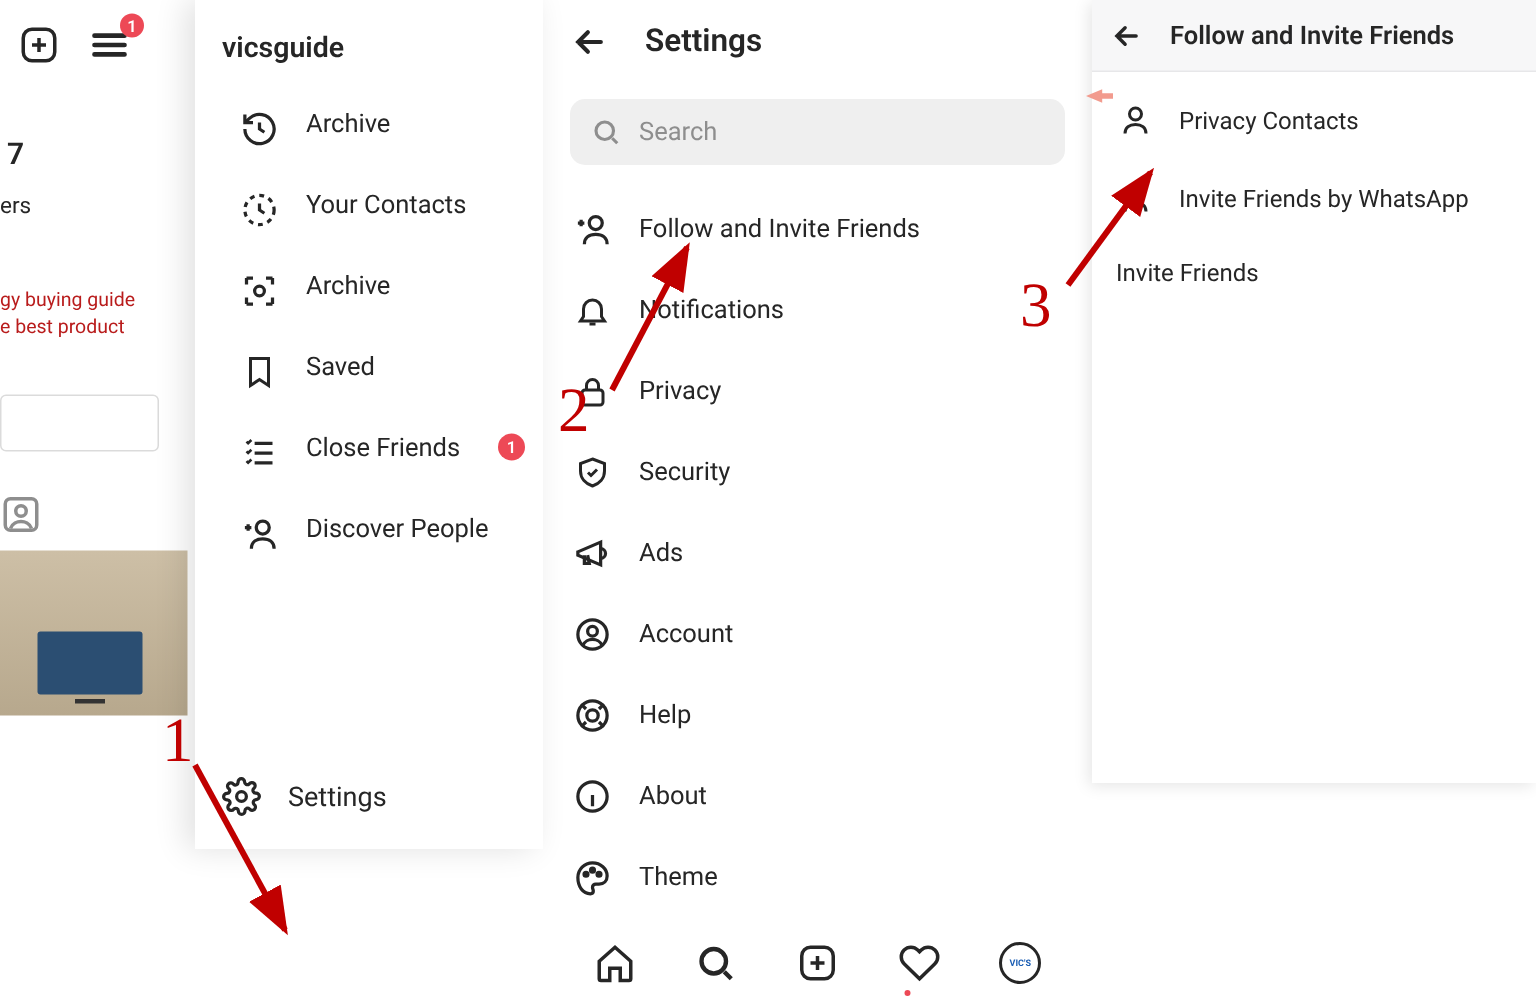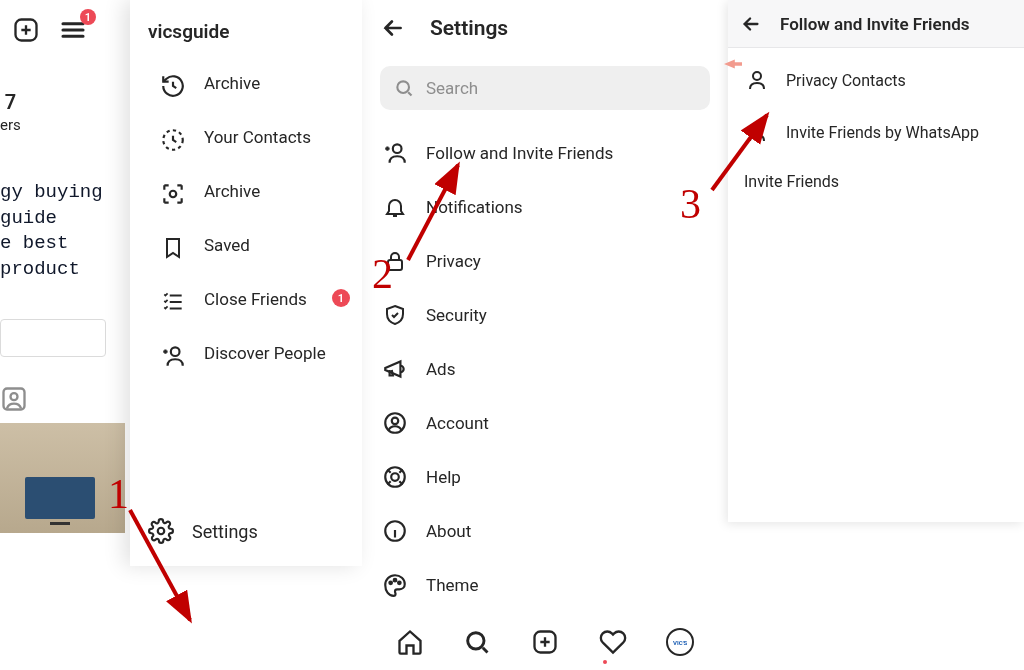--- a/index.html
+++ b/index.html
@@ -45,22 +45,22 @@
     left: 0; top: 60px;
     width: 130px;
     height: 610px;
     border-right: 1px solid rgba(0,0,0,0);
     background: #fff;
     z-index: 1;
   }
   .stats-row { display: flex; gap: 20px; padding: 30px 0 0 0; justify-content: flex-start; }
   .stat { text-align: center; }
   .stat-num { font-size: 20px; font-weight: 600; }
-  .stat-lbl { font-size: 15px; color: #262626; margin-top: 2px; }
-  .bio { font-size: 19px; line-height: 1.35; margin-top: 46px; color: #0f172a; font-family: Liberation Mono, monospace; }
+  .stat-lbl { font-size: 15px; color: #262626; margin-top: 14px; }
+  .bio { font-size: 13px; line-height: 1.35; margin-top: 46px; color: #b91c1c; }
   .edit-btn {
     margin-top: 36px;
     width: 106px; height: 38px;
     border: 1px solid #dbdbdb;
     border-radius: 4px;
     background: #fff;
   }
   .tag-icon { margin-top: 28px; color: #8e8e8e; }
   .thumb {
     margin-top: 10px;

